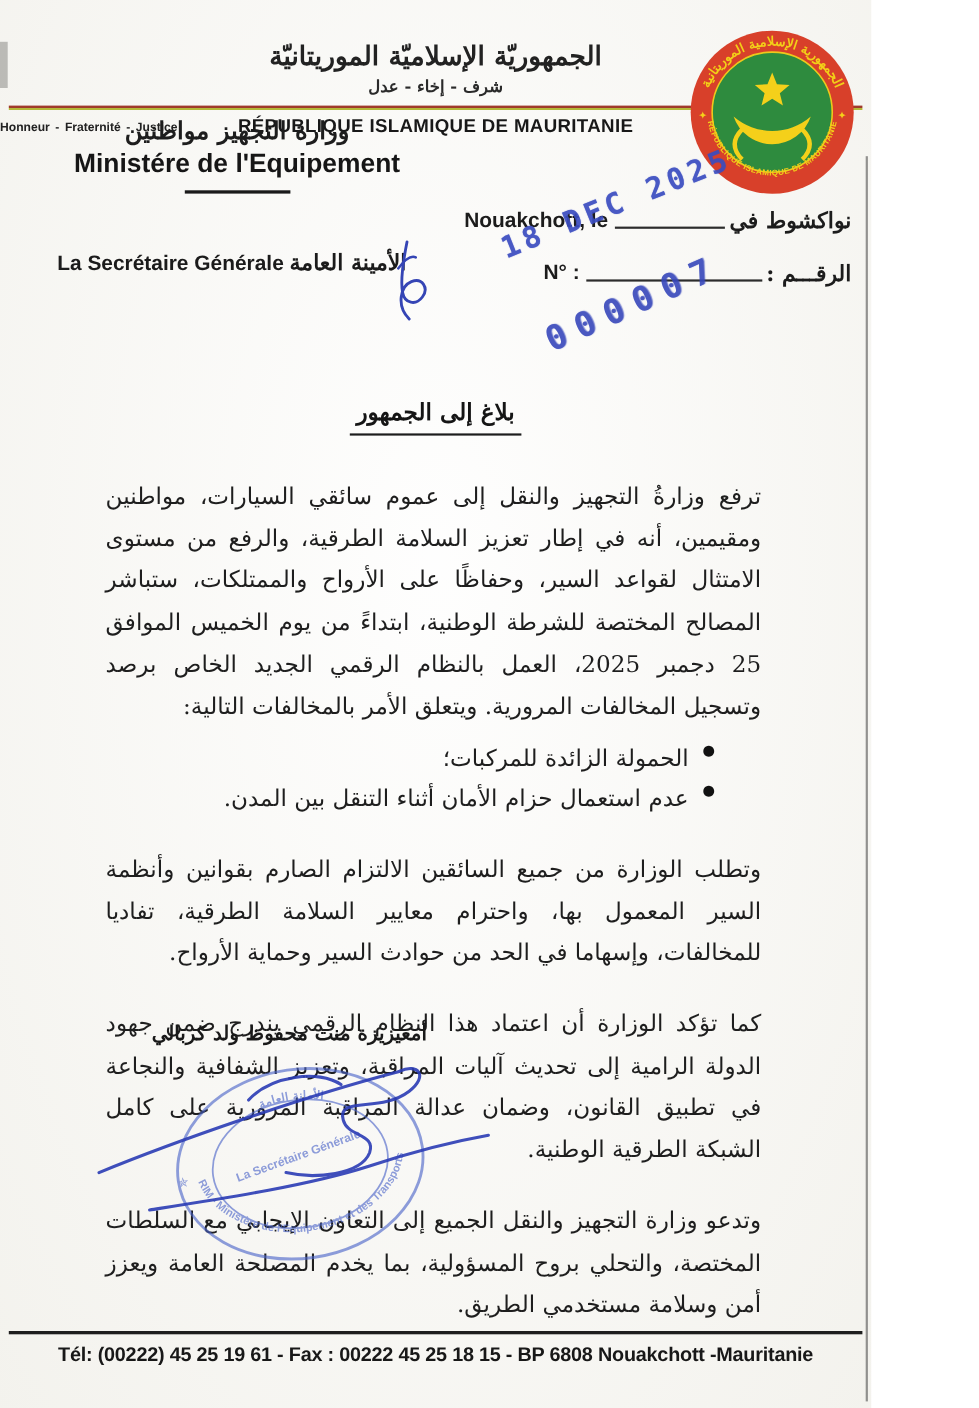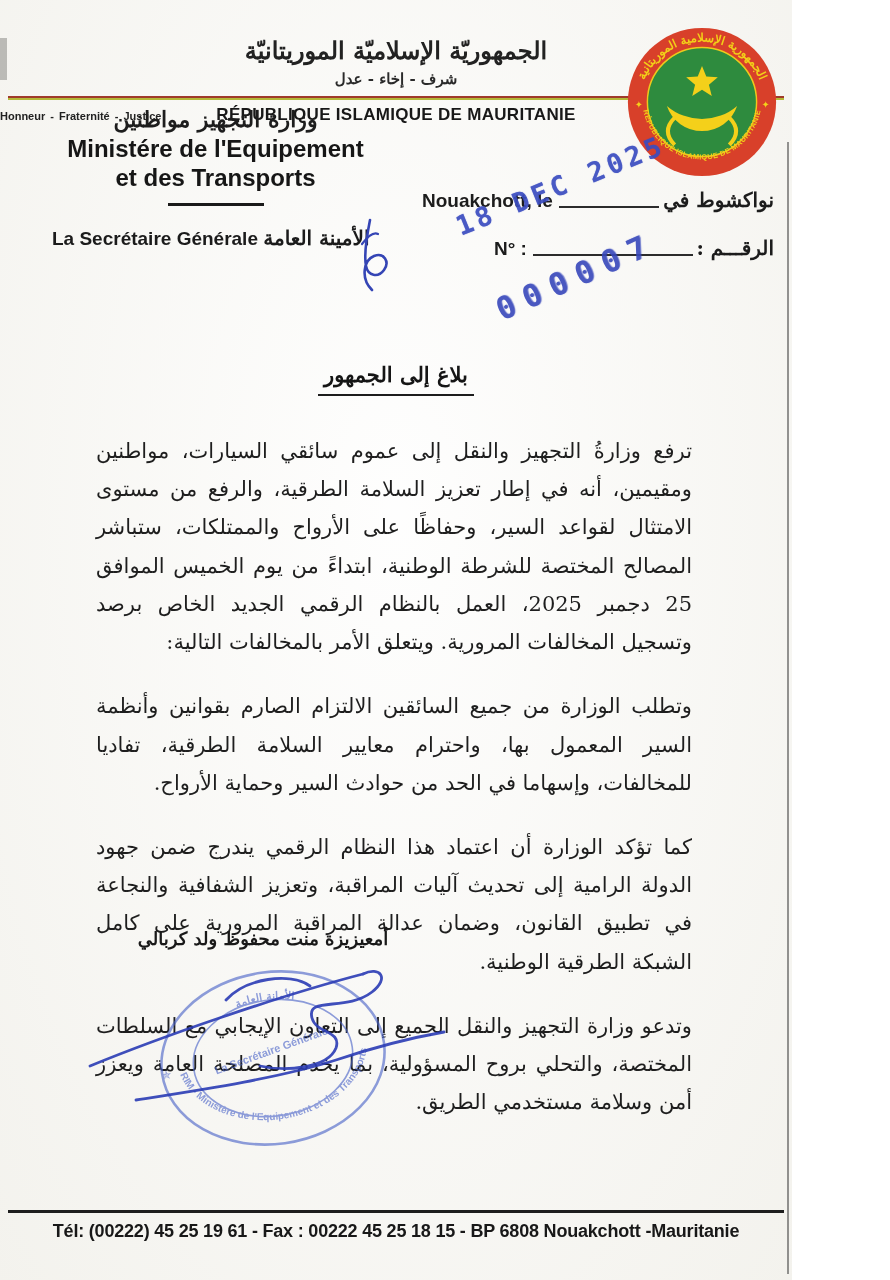--- a/index.html
+++ b/index.html
@@ -153,21 +153,20 @@
     <text font-size="7.6" font-weight="bold" fill="#f2cf18" letter-spacing="0.4" font-family="Liberation Sans, sans-serif">
       <textPath href="#arcBot" startOffset="50%" text-anchor="middle">RÉPUBLIQUE ISLAMIQUE DE MAURITANIE</textPath>
     </text>
     <text x="11" y="86" font-size="10" fill="#f4d01a">✦</text>
     <text x="141" y="86" font-size="10" fill="#f4d01a">✦</text>
   </svg>
 
   <div class="ministry">
     <div class="ministry-ar">وزارة التجهيز مواطنين</div>
     <div class="ministry-fr">Ministére de l'Equipement</div>
-    <div class="ministry-fr">et des Transports</div>
     <div class="ministry-underline"></div>
   </div>
   <div class="office-line">
     <span>La Secrétaire Générale</span>
     <span class="office-ar">الأمينة العامة</span>
   </div>
   <svg class="pen-mark" viewBox="0 0 56 78">
     <path d="M22 4 C 18 24, 16 40, 18 50 C 20 60, 30 62, 36 54 C 42 46, 36 36, 26 40 C 16 44, 12 62, 24 74" stroke="#3545b5" stroke-width="2.6" fill="none" stroke-linecap="round"></path>
     <path d="M14 28 C 20 20, 26 16, 30 18" stroke="#3545b5" stroke-width="2.2" fill="none" stroke-linecap="round"></path>
   </svg>
@@ -186,20 +185,24 @@
   </div>
   <div class="stamp-date">18 DEC 2025</div>
   <div class="stamp-number">000007</div>
 
   <div class="doc-title-wrap">
     <span class="doc-title">بلاغ إلى الجمهور</span>
   </div>
 
   <div class="body-text">
     <p>ترفع وزارةُ التجهيز والنقل إلى عموم سائقي السيارات، مواطنين ومقيمين، أنه في إطار تعزيز السلامة الطرقية، والرفع من مستوى الامتثال لقواعد السير، وحفاظًا على الأرواح والممتلكات، ستباشر المصالح المختصة للشرطة الوطنية، ابتداءً من يوم الخميس الموافق 25 دجمبر 2025، العمل بالنظام الرقمي الجديد الخاص برصد وتسجيل المخالفات المرورية. ويتعلق الأمر بالمخالفات التالية:</p>
+    <ul class="violations">
+      <li>الحمولة الزائدة للمركبات؛</li>
+      <li>عدم استعمال حزام الأمان أثناء التنقل بين المدن.</li>
+    </ul>
     <p class="gap">وتطلب الوزارة من جميع السائقين الالتزام الصارم بقوانين وأنظمة السير المعمول بها، واحترام معايير السلامة الطرقية، تفاديا للمخالفات، وإسهاما في الحد من حوادث السير وحماية الأرواح.</p>
     <p class="gap">كما تؤكد الوزارة أن اعتماد هذا النظام الرقمي يندرج ضمن جهود الدولة الرامية إلى تحديث آليات المراقبة، وتعزيز الشفافية والنجاعة في تطبيق القانون، وضمان عدالة المراقبة المرورية على كامل الشبكة الطرقية الوطنية.</p>
     <p class="gap">وتدعو وزارة التجهيز والنقل الجميع إلى التعاون الإيجابي مع السلطات المختصة، والتحلي بروح المسؤولية، بما يخدم المصلحة العامة ويعزز أمن وسلامة مستخدمي الطريق.</p>
   </div>
 
   <div class="sig-name">أمعيزيزة منت محفوظ ولد كربالي</div>
   <svg class="sig-stamp" viewBox="0 0 372 218">
     <g transform="rotate(-8 195 120)" opacity="0.62">
       <ellipse cx="195" cy="120" rx="112" ry="86" fill="none" stroke="#4a63c8" stroke-width="2.6"></ellipse>
       <ellipse cx="195" cy="120" rx="80" ry="58" fill="none" stroke="#4a63c8" stroke-width="1.6"></ellipse>

